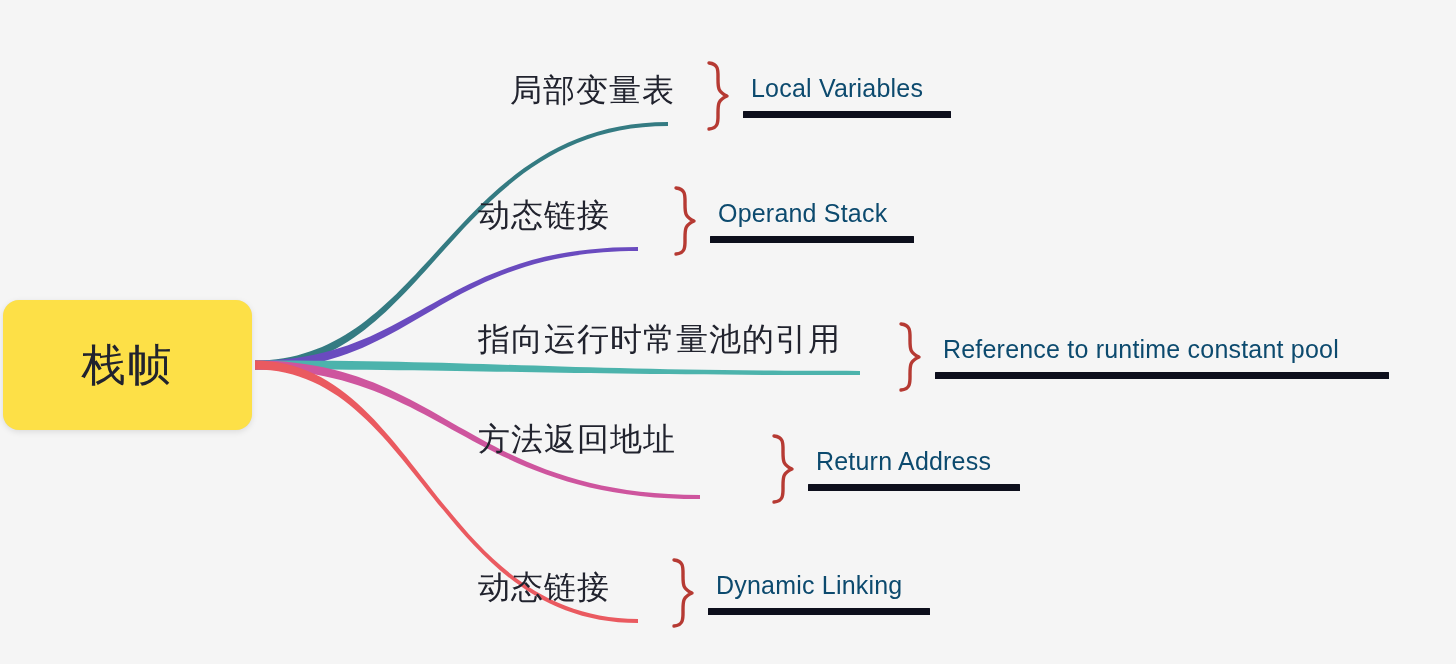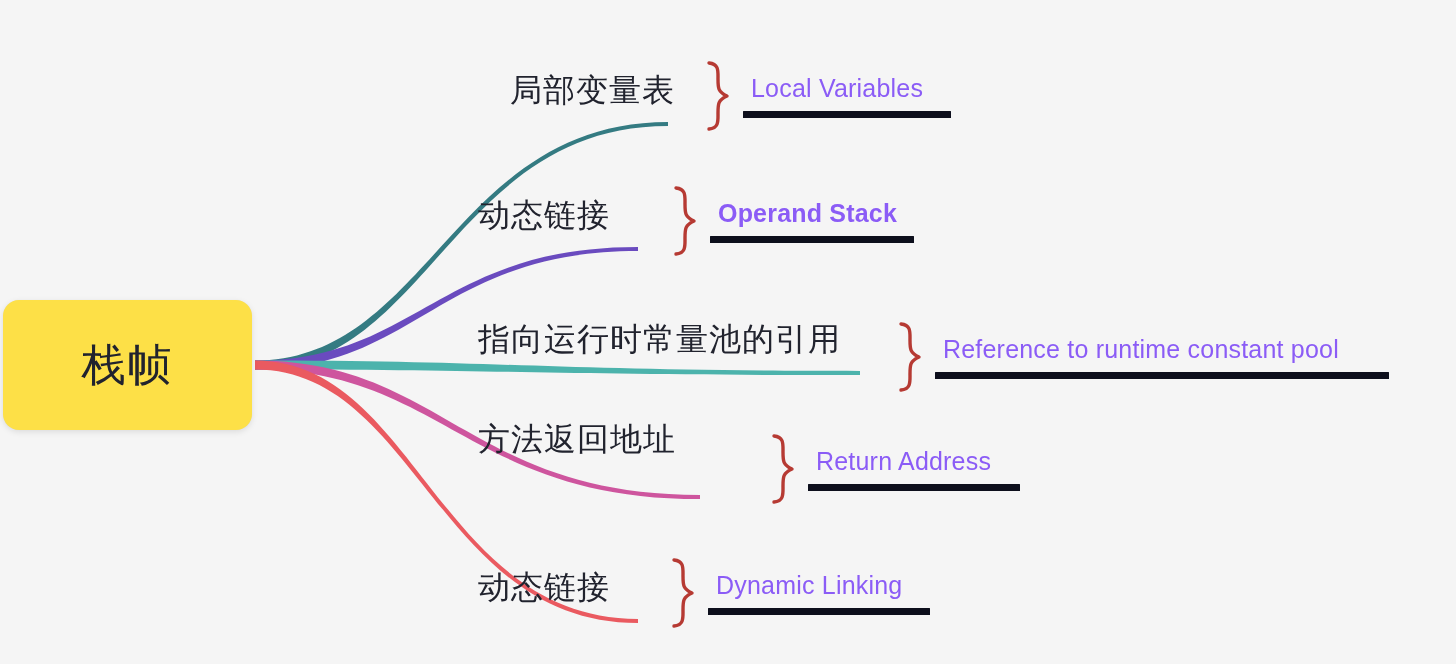--- a/index.html
+++ b/index.html
@@ -72,21 +72,21 @@
     flex: none;
     display: block;
   }
   .en-block {
     display: flex;
     flex-direction: column;
     align-items: stretch;
   }
   .en-label {
     font-size: 25px;
-    color: #8b5cf6;
+    color: #0c4a6e;
     line-height: 1.15;
     padding: 0 8px 2px 8px;
     letter-spacing: 0.2px;
     white-space: nowrap;
   }
   .en-underline {
     height: 7px;
     background: #0d0f1c;
     margin-top: 6px;
     border-radius: 0.5px;
@@ -116,21 +116,21 @@
       <div class="en-group" style="left: 703px; top: 59px; height: 74px;">
         <span class="brace"><svg width="30" height="74" viewBox="0 0 30 74" xmlns="http://www.w3.org/2000/svg">
             <path d="M6 4 C16 5, 15 12, 15 20 C15 29, 15 33, 24 37 C15 41, 15 45, 15 54 C15 62, 16 69, 6 70" fill="none" stroke="#b63a33" stroke-width="3.4" stroke-linecap="round" stroke-linejoin="round"></path>
           </svg></span>
         <div class="en-block">
           <div class="en-label">Local Variables</div>
           <div class="en-underline" style="width: 208px;"></div>
         </div>
       </div>
       <div class="cn-label" style="left: 478px; top: 199px;">动态链接</div>
-      <div class="en-group" style="left: 670px; top: 184px; height: 74px; font-weight: bold;">
+      <div class="en-group" style="left: 670px; top: 184px; height: 74px;">
         <span class="brace"><svg width="30" height="74" viewBox="0 0 30 74" xmlns="http://www.w3.org/2000/svg">
             <path d="M6 4 C16 5, 15 12, 15 20 C15 29, 15 33, 24 37 C15 41, 15 45, 15 54 C15 62, 16 69, 6 70" fill="none" stroke="#b63a33" stroke-width="3.4" stroke-linecap="round" stroke-linejoin="round"></path>
           </svg></span>
         <div class="en-block">
           <div class="en-label">Operand Stack</div>
           <div class="en-underline" style="width: 204px;"></div>
         </div>
       </div>
       <div class="cn-label" style="left: 478px; top: 323px; text-align: right;">指向运行时常量池的引用</div>
       <div class="en-group" style="left: 895px; top: 320px; height: 74px;">

